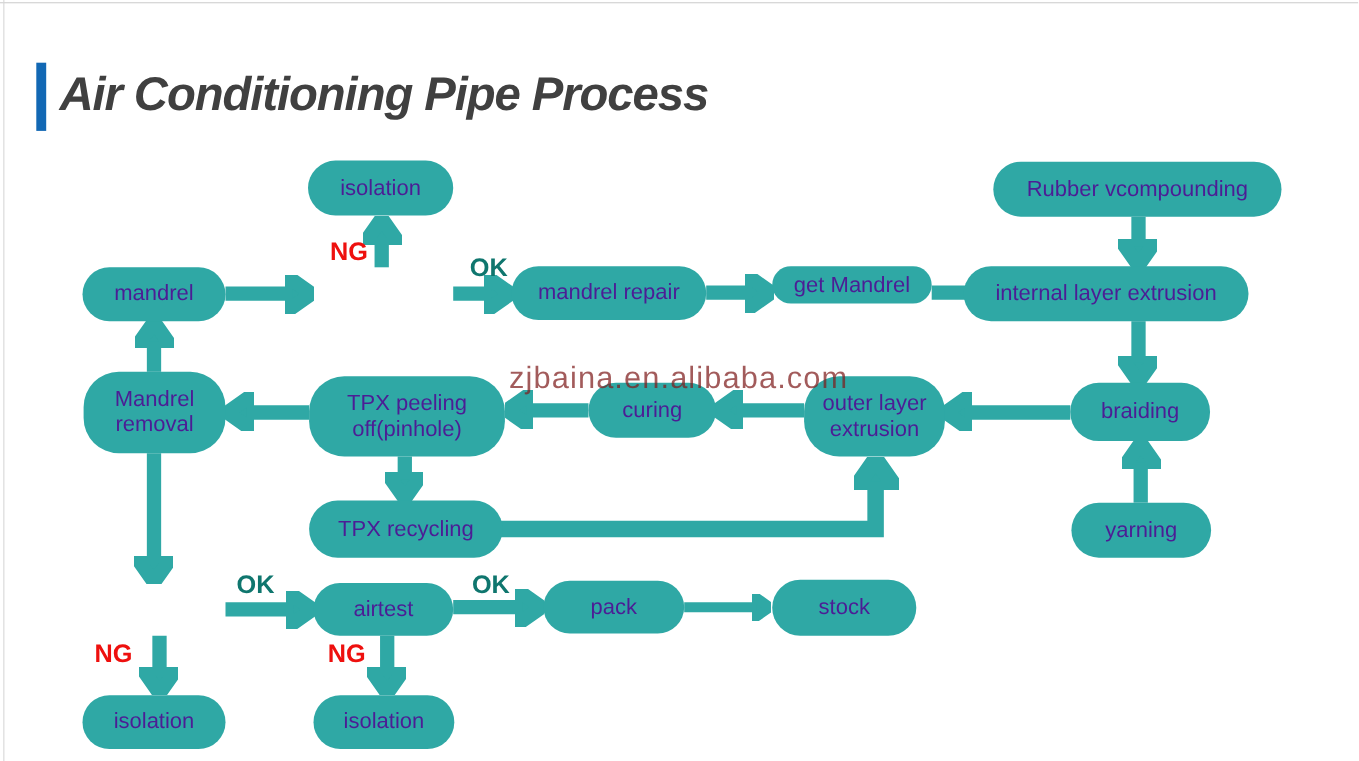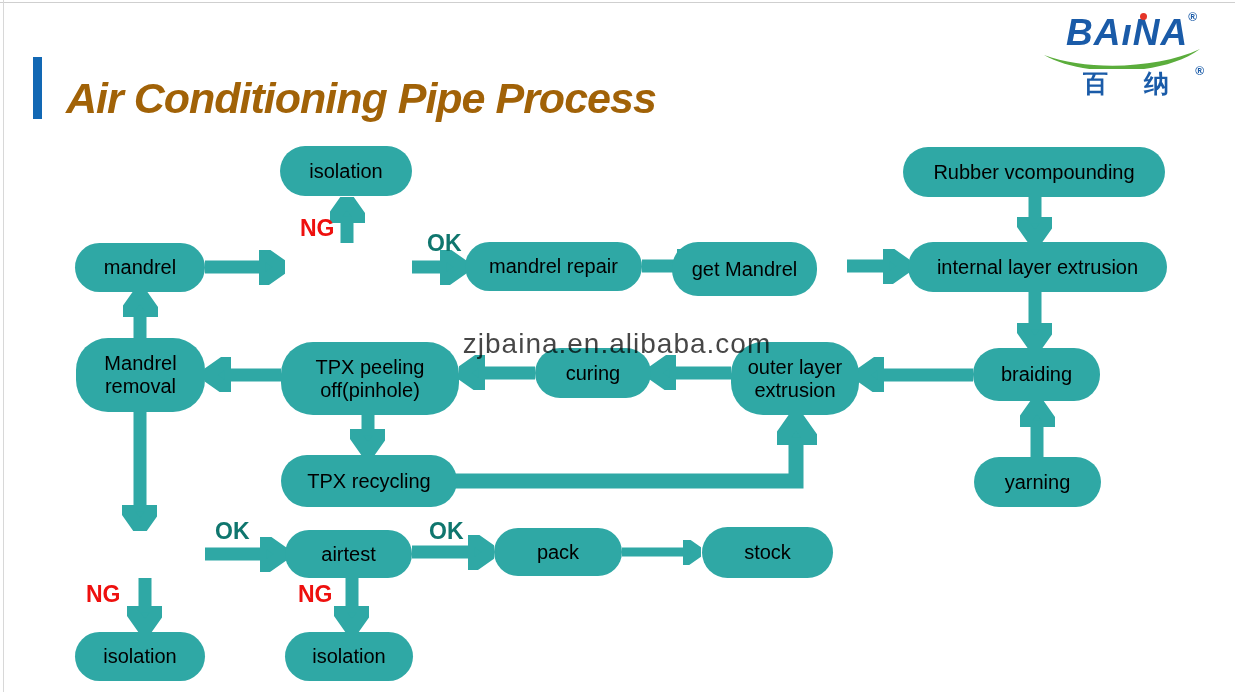--- a/index.html
+++ b/index.html
@@ -6,22 +6,22 @@
   #stage{
     position:relative;width:1235px;height:692px;background:#ffffff;overflow:hidden;
     font-family:"Liberation Sans",sans-serif;
   }
   .edge-top{position:absolute;left:0;top:2px;width:100%;height:1px;background:#cfcfcf;}
   .edge-left{position:absolute;left:3px;top:0;width:1px;height:100%;background:#d8d8d8;}
 
   
   .title-bar{position:absolute;left:33px;top:57px;width:9px;height:62px;background:#1268B4;}
   .page-title{
-    position:absolute;left:54px;top:62px;margin:12px;
-    font-size:43px;font-weight:bold;font-style:italic;color:#a16207;
+    position:absolute;left:54px;top:62px;margin:0;
+    font-size:43px;font-weight:bold;font-style:italic;color:#404040;
     letter-spacing:-1px;white-space:nowrap;
   }
 
   
   .logo{position:absolute;left:1040px;top:12px;width:172px;height:110px;}
   .logo-word{position:relative;margin-left:26px;white-space:nowrap;}
   .logo-brand{
     font-size:37px;font-weight:bold;font-style:italic;color:#1A5BA8;
     letter-spacing:1px;
   }
@@ -30,64 +30,50 @@
   .logo-swoosh{display:block;margin:-7px 0 0 2px;}
   .logo-cn{
     position:relative;display:flex;justify-content:center;gap:36px;margin-top:2px;
     font-size:25px;font-weight:bold;color:#1A5BA8;line-height:1;
   }
   .logo-cn .logo-reg{position:absolute;right:8px;top:-6px;}
 
   
   .node{
     position:absolute;display:flex;align-items:center;justify-content:center;
-    background:#2FA8A5;color:#000000;border-radius:26px;
+    background:#2FA8A5;color:#4c1d95;border-radius:26px;
     font-size:20px;line-height:23px;text-align:center;padding:0 6px;box-sizing:border-box;
     z-index:2;
   }
   
   #edges{position:absolute;left:0;top:0;z-index:1;}
   #edges path,#edges line{stroke:#2FA8A5;fill:none;}
 
   
   .flabel{position:absolute;font-size:23px;font-weight:bold;z-index:3;letter-spacing:0px;}
   .flabel.ok{color:#0f766e;}
   .flabel.ng{color:#EE100E;text-align:center;}
 
   
   .watermark{
     position:absolute;left:617px;top:344px;transform:translate(-50%,-50%);
-    font-size:28px;color:#000000;opacity:0.72;z-index:4;white-space:nowrap;
+    font-size:28px;color:#7f1d1d;opacity:0.72;z-index:4;white-space:nowrap;
     letter-spacing:1px;
   }
 </style>
 </head>
 <body>
 
 <div id="stage">
   <div class="edge-top"></div>
   <div class="edge-left"></div>
 
   <div class="title-bar"></div>
   <h1 class="page-title">Air Conditioning Pipe Process</h1>
 
-  <div class="logo">
-    <div class="logo-word">
-      <span class="logo-brand">BA</span><span class="logo-brand">ı</span><span class="logo-brand">NA</span><span class="logo-reg">®</span>
-      <span class="logo-idot"></span>
-    </div>
-    <svg class="logo-swoosh" width="160" height="22" viewBox="0 0 160 22">
-      <path d="M2,8 C 45,24 115,22 158,2 C 120,30 40,30 2,8 Z" fill="#5BAD3C"></path>
-    </svg>
-    <div class="logo-cn">
-      <span>百</span>
-      <span>纳</span>
-      <span class="logo-reg">®</span>
-    </div>
-  </div>
 
   <svg id="edges" width="1235" height="692" viewBox="0 0 1235 692">
     <defs>
       <marker id="ah" markerUnits="strokeWidth" markerWidth="2" markerHeight="2.7" refX="1.75" refY="1.3" orient="auto">
         <path d="M0,0 L1.85,1.3 L0,2.6 Z" fill="#2FA8A5"></path>
       </marker>
     </defs>
     <line x1="205" y1="267" x2="282" y2="267" stroke-width="13" marker-end="url(#ah)"></line>
     <line x1="347" y1="243" x2="347" y2="200" stroke-width="13" marker-end="url(#ah)"></line>
     <line x1="412" y1="267" x2="463" y2="267" stroke-width="13" marker-end="url(#ah)"></line>
@@ -108,22 +94,22 @@
     <line x1="412" y1="552" x2="491" y2="552" stroke-width="13" marker-end="url(#ah)"></line>
     <line x1="622" y1="552" x2="699" y2="552" stroke-width="9" marker-end="url(#ah)"></line>
     <line x1="145" y1="578" x2="145" y2="629" stroke-width="13" marker-end="url(#ah)"></line>
     <line x1="352" y1="578" x2="352" y2="629" stroke-width="13" marker-end="url(#ah)"></line>
   </svg>
 
   <div class="node" style="left:280px;top:146px;width:132px;height:50px">isolation</div>
   <div class="node" style="left:903px;top:147px;width:262px;height:50px">Rubber vcompounding</div>
   <div class="node" style="left:75px;top:243px;width:130px;height:49px">mandrel</div>
   <div class="node" style="left:465px;top:242px;width:177px;height:49px">mandrel repair</div>
-  <div class="node" style="left:672px;top:242px;width:145px;height:54px">get Mandrel</div>
-  <div class="node" style="left:908px;top:242px;width:259px;height:50px">internal layer extrusion</div>
+  <div class="node" style="left:702px;top:242px;width:145px;height:34px">get Mandrel</div>
+  <div class="node" style="left:876px;top:242px;width:259px;height:50px">internal layer extrusion</div>
   <div class="node" style="left:76px;top:338px;width:129px;height:74px;border-radius:32px">Mandrel removal</div>
   <div class="node" style="left:281px;top:342px;width:178px;height:73px;border-radius:32px">TPX peeling off(pinhole)</div>
   <div class="node" style="left:535px;top:348px;width:116px;height:50px">curing</div>
   <div class="node" style="left:731px;top:342px;width:128px;height:73px;border-radius:32px">outer layer extrusion</div>
   <div class="node" style="left:973px;top:348px;width:127px;height:53px">braiding</div>
   <div class="node" style="left:974px;top:457px;width:127px;height:50px">yarning</div>
   <div class="node" style="left:281px;top:455px;width:176px;height:52px">TPX recycling</div>
   <div class="node" style="left:285px;top:530px;width:127px;height:48px">airtest</div>
   <div class="node" style="left:494px;top:528px;width:128px;height:48px">pack</div>
   <div class="node" style="left:702px;top:527px;width:131px;height:51px">stock</div>

